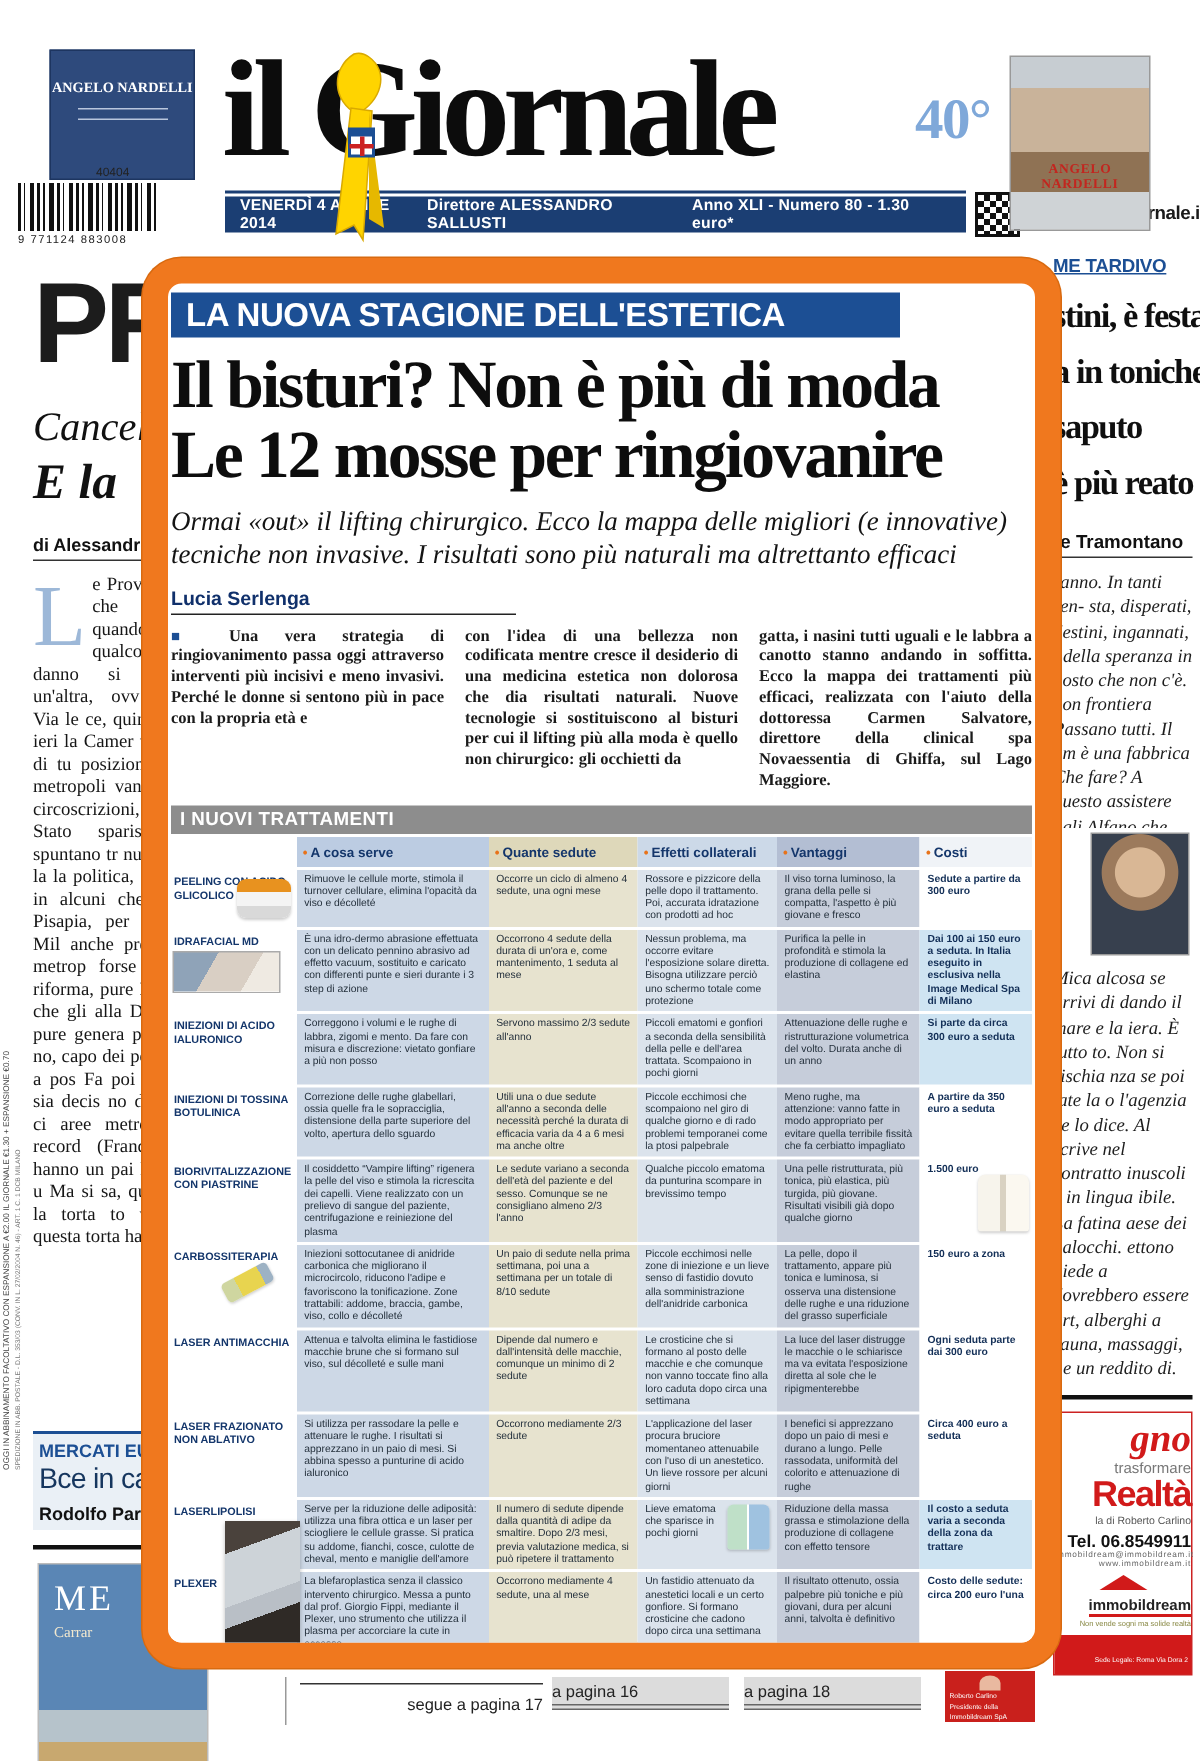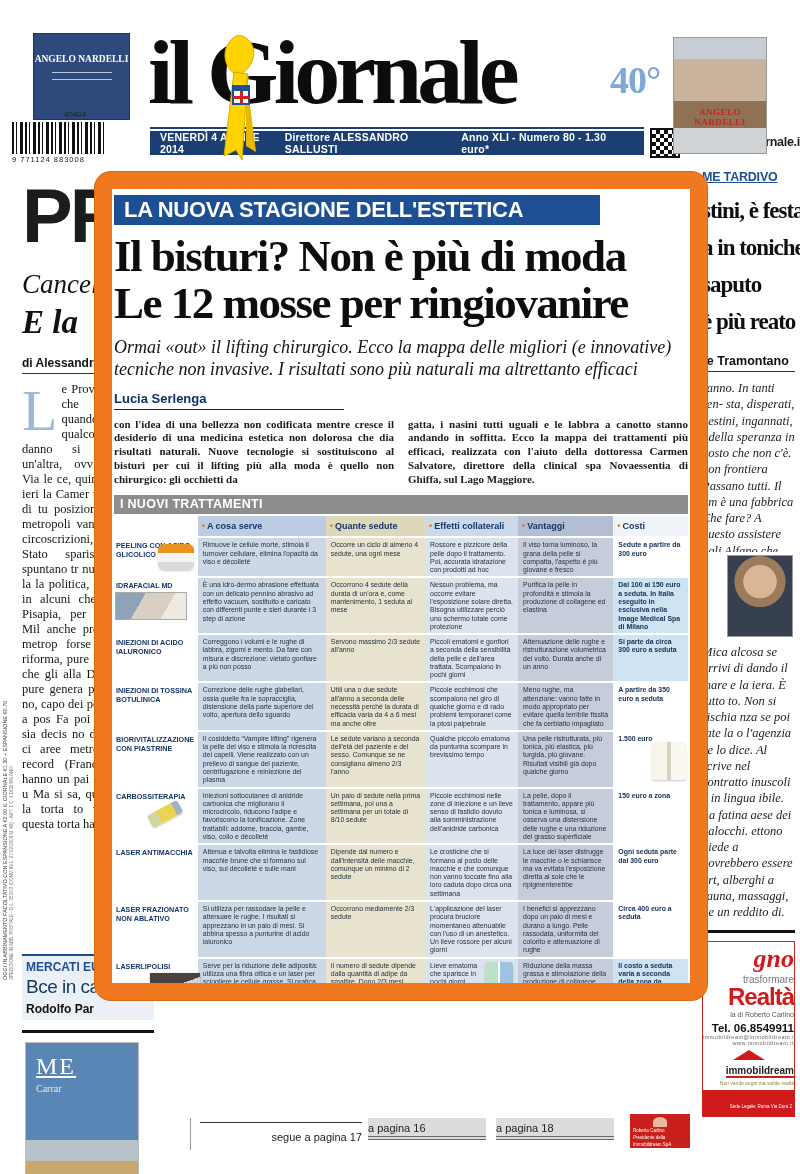--- a/index.html
+++ b/index.html
@@ -40,21 +40,21 @@
   .lby{font:700 12px "Liberation Sans",sans-serif;margin:16px 0 4px 14px;border-bottom:1px solid #333;padding-bottom:3px;width:120px;}
   .lbody{font:400 12.5px/1.2 "Liberation Serif",serif;text-align:justify;margin:8px 0 0 14px;width:130px;height:560px;overflow:hidden;color:#161616;}
   .dropcap{float:left;font:400 58px/0.85 "Liberation Serif",serif;color:#9db8d8;margin:4px 4px 0 0;}
   .mercati{margin:12px 0 0 14px;width:132px;background:#eaf0f6;border-top:2px solid #1c4f94;padding:4px 4px;box-sizing:border-box;}
   .mercati .k{font:700 12px "Liberation Sans",sans-serif;color:#1c4f94;}
   .mercati .h{font:400 19px/1.1 "Liberation Sans",sans-serif;color:#16365e;margin-top:3px;letter-spacing:-.5px;}
   .mercati .b{font:700 12px "Liberation Sans",sans-serif;color:#111;margin-top:4px;}
   .lrule{margin:10px 0 0 14px;width:132px;height:3px;background:#111;}
   .mag{margin:10px 0 0 18px;width:112px;height:215px;position:relative;overflow:hidden;
        background:linear-gradient(180deg,#5a86b5 0 45%,#b6c3cb 45% 55%,#c8a86f 55% 85%,#ddd 85%);box-shadow:0 0 0 1px #bbb;}
-  .mag .t{position:absolute;top:10px;left:10px;font:400 24px "Liberation Serif",serif;color:#fff;letter-spacing:2px;text-decoration:underline;}
+  .mag .t{position:absolute;top:10px;left:10px;font:400 24px "Liberation Serif",serif;color:#fff;letter-spacing:2px;}
   .mag .s{position:absolute;top:40px;left:10px;font:400 10px "Liberation Serif",serif;color:#f3e9cf;}
   .spine{left:2px;top:980px;transform:rotate(-90deg);transform-origin:left top;
          font:400 5.5px "Liberation Sans",sans-serif;color:#444;white-space:nowrap;width:420px;}
   .spine2{left:9px;top:980px;transform:rotate(-90deg);transform-origin:left top;
          font:400 4.5px "Liberation Sans",sans-serif;color:#777;white-space:nowrap;width:420px;}
 
   
   .rstrip{left:702px;top:170px;width:93px;z-index:1;}
   .rk{font:700 12.5px "Liberation Sans",sans-serif;color:#1c4f94;letter-spacing:-.2px;text-decoration:underline;}
   .rh{font:700 23px/37px "Liberation Serif",serif;color:#0f0f0f;letter-spacing:-1px;margin-top:8px;white-space:nowrap;}
@@ -72,22 +72,22 @@
   .rad .l4{font:400 7px "Liberation Sans",sans-serif;color:#555;margin-top:2px;}
   .rad .tel{font:800 11.5px "Liberation Sans",sans-serif;color:#111;margin-top:4px;}
   .rad .sm{font:400 5.5px "Liberation Sans",sans-serif;color:#666;letter-spacing:.5px;}
   .roof{width:0;height:0;border-left:16px solid transparent;border-right:16px solid transparent;
         border-bottom:10px solid #d11a1a;margin:4px auto 0;}
   .rad .brand{font:800 10px "Liberation Sans",sans-serif;color:#222;border-bottom:2px solid #d11a1a;display:inline-block;}
   .rad .slog{font:400 5px "Liberation Sans",sans-serif;color:#884;margin-top:2px;}
   .rad .strip{margin-top:4px;background:#d11a1a;color:#fff;font:400 4.5px/1.4 "Liberation Sans",sans-serif;padding:14px 2px 6px;}
 
   
-  .obox{left:95px;top:172px;width:612px;height:828px;background:#fff;border:17px solid #f0781e;
-        border-radius:16px;box-sizing:border-box;z-index:5;overflow:hidden;padding:6px 2px 0 2px;
+  .obox{left:95px;top:172px;width:612px;height:940px;background:#fff;border:17px solid #f0781e;
+        border-radius:26px;box-sizing:border-box;z-index:5;overflow:hidden;padding:6px 2px 0 2px;
         box-shadow:0 0 0 1px #d86a10;}
   .okicker{width:486px;height:30px;background:#1c4f94;color:#fff;font:700 22px/30px "Liberation Sans",sans-serif;
            padding-left:10px;letter-spacing:-.3px;box-sizing:border-box;}
   .ohead{font:700 45px/1.05 "Liberation Serif",serif;letter-spacing:-1.5px;color:#0d0d0d;margin-top:8px;white-space:nowrap;}
   .ostand{font:italic 400 18px/1.25 "Liberation Serif",serif;color:#141414;margin-top:8px;}
   .obyline{font:700 13px "Liberation Sans",sans-serif;color:#10306b;margin-top:10px;
            border-bottom:1.5px solid #222;padding-bottom:3px;width:230px;}
   .ocols{display:flex;gap:14px;margin-top:8px;}
   .ocols .c{flex:1;font:700 11px/1.25 "Liberation Serif",serif;text-align:justify;color:#1b1b1b;}
   .sqbullet{color:#1c4f94;font-size:10px;}
@@ -223,20 +223,21 @@
 
   <div class="abs obox">
     <div class="okicker">LA NUOVA STAGIONE DELL'ESTETICA</div>
     <div class="ohead">
       <div>Il bisturi? Non è più di moda</div>
       <div>Le 12 mosse per ringiovanire</div>
     </div>
     <div class="ostand">Ormai «out» il lifting chirurgico. Ecco la mappa delle migliori (e innovative) tecniche non invasive. I risultati sono più naturali ma altrettanto efficaci</div>
     <div class="obyline">Lucia Serlenga</div>
     <div class="ocols">
+      <div class="c"><span class="sqbullet">■</span> <span>Una vera strategia di ringiovanimento passa oggi attraverso interventi più incisivi e meno invasivi. Perché le donne si sentono più in pace con la propria età e</span></div>
       <div class="c">con l'idea di una bellezza non codificata mentre cresce il desiderio di una medicina estetica non dolorosa che dia risultati naturali. Nuove tecnologie si sostituiscono al bisturi per cui il lifting più alla moda è quello non chirurgico: gli occhietti da</div>
       <div class="c">gatta, i nasini tutti uguali e le labbra a canotto stanno andando in soffitta. Ecco la mappa dei trattamenti più efficaci, realizzata con l'aiuto della dottoressa Carmen Salvatore, direttore della clinical spa Novaessentia di Ghiffa, sul Lago Maggiore.</div>
     </div>
 
     <div class="tbl">
       <div class="ttitle">I NUOVI TRATTAMENTI</div>
       <div class="tgrid thead">
         <div></div>
         <div class="hc h-serve"><span class="dot">•</span><span>A cosa serve</span></div>
         <div class="hc h-sedute"><span class="dot">•</span><span>Quante sedute</span></div>

